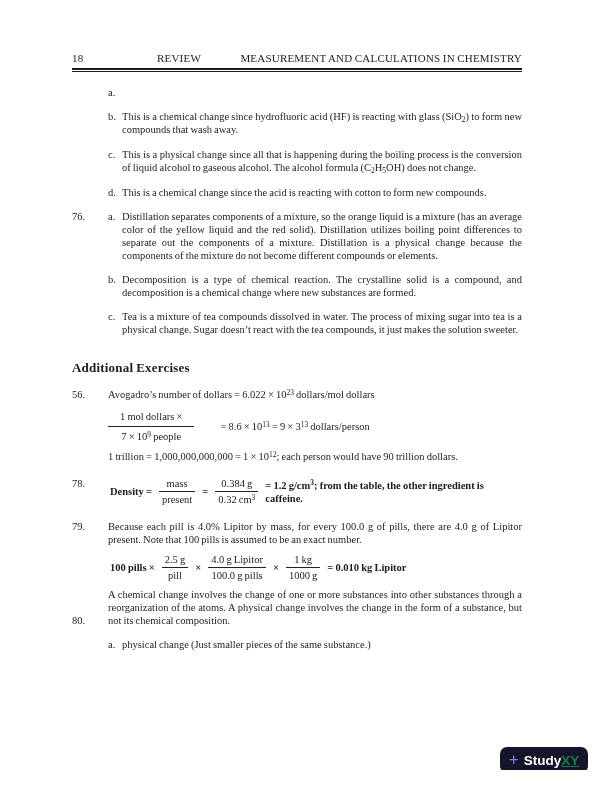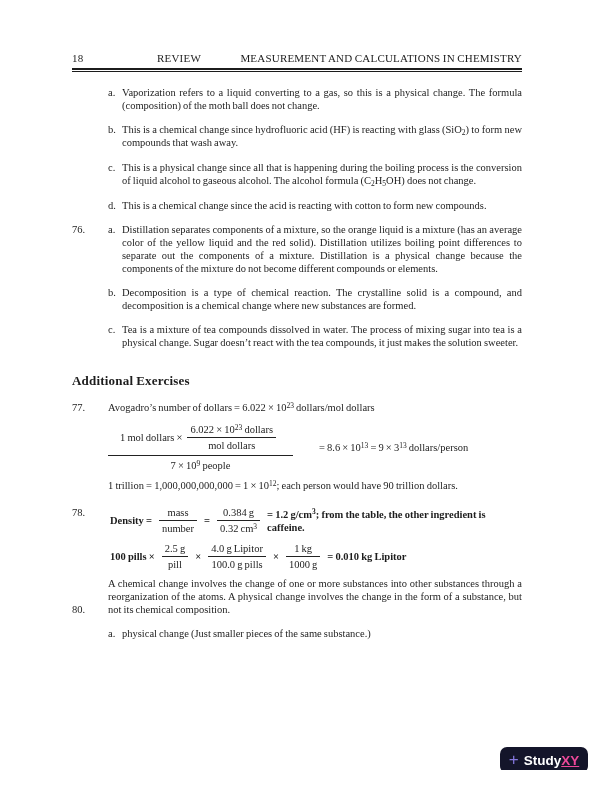--- a/index.html
+++ b/index.html
@@ -58,39 +58,38 @@
     width:88px; height:26px;
     background:#14152a;
     border-radius:7px;
     display:flex; align-items:center; justify-content:center;
     gap:5px;
     font-family:"Liberation Sans","DejaVu Sans",sans-serif;
     font-weight:bold; font-size:13.5px; color:#ffffff;
     word-spacing:0;
   }
   .logo-plus { color:#8678e0; font-weight:400; font-size:17px; line-height:1; margin-top:-1px; }
-  .logo-xy { color:#ec4899;text-decoration:underline; }
+  .logo-xy { color:#15803d;text-decoration:underline; }
 </style>
 </head>
 <body>
 
 <div class="page">
   <div class="content">
 
     <div class="header">
       <span class="pgnum">18</span>
       <span class="run-sec">REVIEW</span>
       <span class="run-title">MEASUREMENT AND CALCULATIONS IN CHEMISTRY</span>
     </div>
     <div class="double-rule"></div>
 
     <div class="row mt14">
       <span class="qnum"></span>
       <span class="lett">a.</span>
-      <div class="txt"><span>Vaporization refers to a liquid converting to a gas, so this is a physical change.  The formula (composition) of the moth ball does not change.</span></div>
     </div>
     <div class="row mt11">
       <span class="qnum"></span>
       <span class="lett">b.</span>
       <div class="txt"><span>This is a chemical change since hydrofluoric acid (HF) is reacting with glass (SiO</span><sub>2</sub><span>) to form new compounds that wash away.</span></div>
     </div>
     <div class="row mt12">
       <span class="qnum"></span>
       <span class="lett">c.</span>
       <div class="txt"><span>This is a physical change since all that is happening during the boiling process is the conversion of liquid alcohol to gaseous alcohol.  The alcohol formula (C</span><sub>2</sub><span>H</span><sub>5</sub><span>OH) does not change.</span></div>
@@ -113,57 +112,57 @@
     </div>
     <div class="row mt11">
       <span class="qnum"></span>
       <span class="lett">c.</span>
       <div class="txt"><span>Tea is a mixture of tea compounds dissolved in water.  The process of mixing sugar into tea is a physical change.  Sugar doesn’t react with the tea compounds, it just makes the solution sweeter.</span></div>
     </div>
 
     <div class="section-heading mt25">Additional Exercises</div>
 
     <div class="row mt13">
-      <span class="qnum">77.</span>
+      <span class="qnum">56.</span>
       <div class="txt"><span>Avogadro’s number of dollars = 6.022 × 10</span><sup>23</sup><span> dollars/mol dollars</span></div>
     </div>
 
     <div class="bigwrap mt9">
       <div class="bigfrac">
         <div class="bignum">
           <span>1 mol dollars ×</span>
-          <span class="frac">
-            <span class="fnum"><span>6.022 × 10</span><sup>23</sup><span> dollars</span></span>
-            <span class="fden"><span>mol dollars</span></span>
-          </span>
         </div>
         <div class="bigden"><span>7 × 10</span><sup>9</sup><span> people</span></div>
       </div>
       <div class="bigres"><span>= 8.6 × 10</span><sup>13</sup><span> = 9 × 3</span><sup>13</sup><span> dollars/person</span></div>
     </div>
 
     <div class="indent36 mt7"><span>1 trillion = 1,000,000,000,000 = 1 × 10</span><sup>12</sup><span>;  each person would have 90 trillion dollars.</span></div>
 
     <div class="row mt14">
       <span class="qnum">78.</span>
       <div class="feq">
         <span class="op">Density  =</span>
         <span class="frac">
           <span class="fnum"><span>mass</span></span>
-          <span class="fden"><span>number</span></span>
+          <span class="fden"><span>present</span></span>
         </span>
         <span class="op">=</span>
         <span class="frac">
           <span class="fnum"><span>0.384 g</span></span>
           <span class="fden"><span>0.32 cm</span><sup>3</sup></span>
         </span>
         <span class="op" style="white-space:normal;"><span>=  1.2 g/cm</span><sup>3</sup><span>;  from the table, the other ingredient is caffeine.</span></span>
       </div>
     </div>
 
+    <div class="row mt14">
+      <span class="qnum">79.</span>
+      <div class="txt"><span>Because each pill is 4.0% Lipitor by mass, for every 100.0 g of pills, there are 4.0 g of Lipitor present. Note that 100 pills is assumed to be an exact number.</span></div>
+    </div>
 
     <div class="feq indent36 mt7">
       <span class="op">100 pills ×</span>
       <span class="frac">
         <span class="fnum"><span>2.5 g</span></span>
         <span class="fden"><span>pill</span></span>
       </span>
       <span class="op">×</span>
       <span class="frac">
         <span class="fnum"><span>4.0 g Lipitor</span></span>

